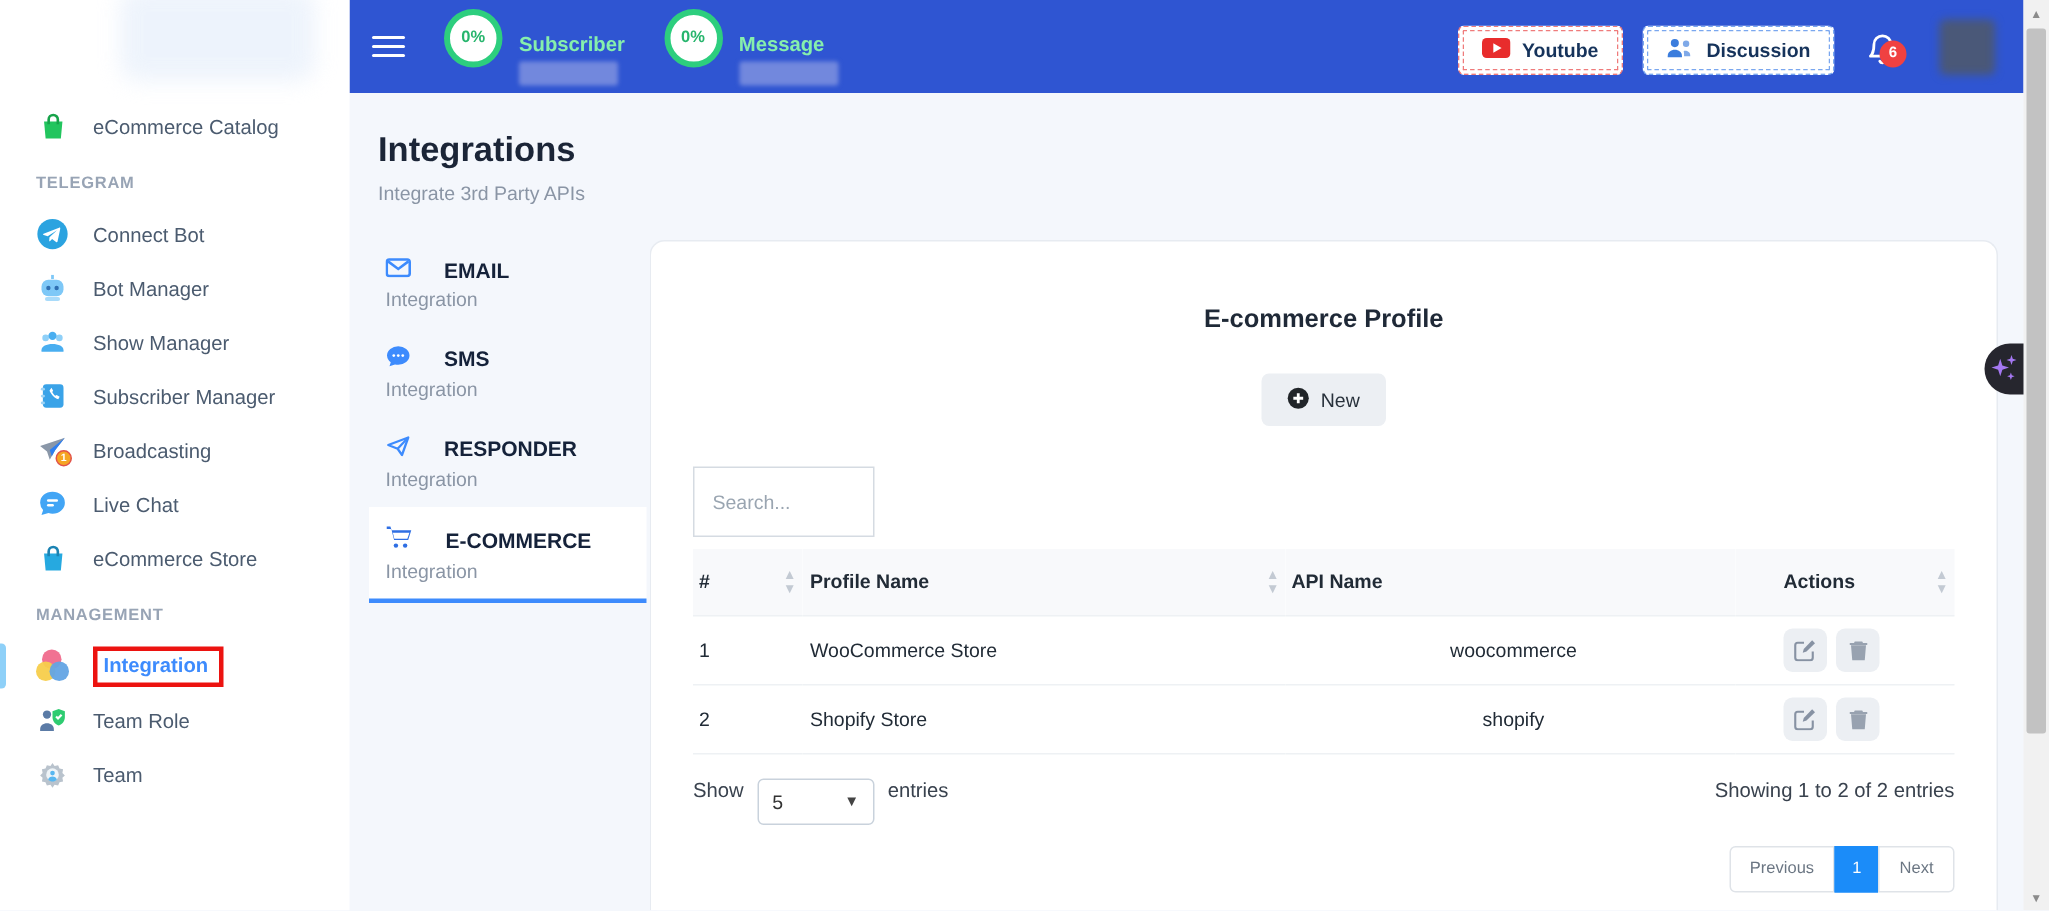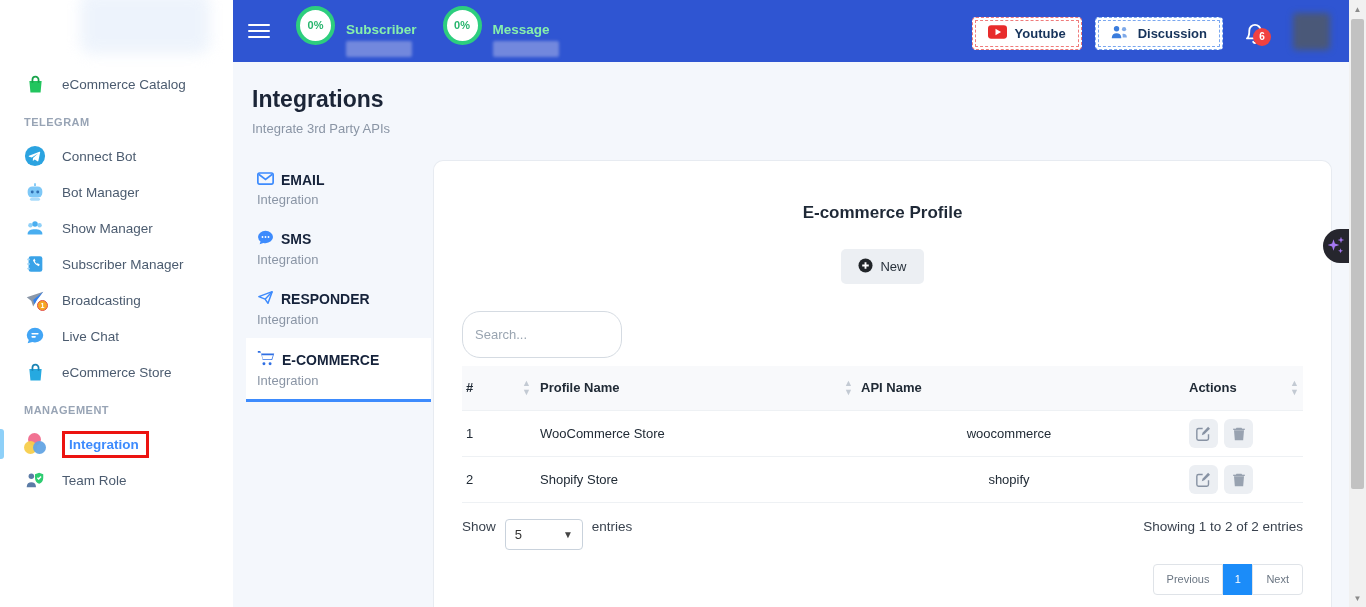--- a/index.html
+++ b/index.html
@@ -41,29 +41,29 @@
   .avatar { width:37px; height:37px; background:#4a5878; border-radius:4px; filter:blur(3px); cursor:pointer; }
 
   
   .main { position:absolute; left:233px; top:62px; width:1116px; height:545px; background:#f4f7fc; }
   .page-head { padding:24px 0 0 19px; }
   .page-title { font-size:23px; font-weight:600; color:#1b2537; }
   .page-sub { font-size:13px; color:#8a95a5; margin-top:8px; }
 
   .subnav { position:absolute; left:13px; top:98px; width:185px; }
   .subnav-item { padding:12px 0 11px 11px; cursor:pointer; }
-  .subnav-title { display:flex; align-items:center; gap:7px; font-size:14px; font-weight:bold; color:#15223a; }
+  .subnav-title { display:flex; align-items:center; gap:22px; font-size:14px; font-weight:bold; color:#15223a; }
   .subnav-sub { font-size:13px; color:#8a95a5; margin-top:4px; }
   .subnav-item.active { background:#fff; border-bottom:3px solid #3d8bfd; }
 
   .card { position:absolute; left:200px; top:98px; width:899px; height:447px; background:#fff; border:1px solid #e7ebf1; border-radius:10px 10px 0 0; border-bottom:none; padding:42px 28px 0 28px; }
   .card-head { display:flex; align-items:center; gap:26px;flex-direction:column; }
   .panel-title { font-size:17px; font-weight:bold; color:#1f2937; }
   .new-btn { display:flex; align-items:center; gap:7px; background:#eceff3; border:none; border-radius:5px; height:35px; padding:0 17px; font-size:13px; color:#28313b; cursor:pointer; font-family:inherit; }
-  .search-input { margin-top:27px; width:160px; height:47px; border:1px solid #d5dbe2; border-radius:18px; padding:0 12px; font-size:13px; color:#333; font-family:inherit; outline:none; }
+  .search-input { margin-top:27px; width:121px; height:47px; border:1px solid #d5dbe2; border-radius:0; padding:0 12px; font-size:13px; color:#333; font-family:inherit; outline:none; }
   .search-input::placeholder { color:#9aa5b1; }
 
   table { width:100%; border-collapse:collapse; margin-top:8px; }
   thead th { background:#f8f9fb; height:44px; font-size:13px; font-weight:bold; color:#212b36; text-align:left; padding-left:4px; cursor:pointer; position:relative; }
   thead th.center { }
   tbody td { height:46px; font-size:13px; color:#212b36; padding-left:4px; border-bottom:1px solid #eef1f4; }
   tbody tr:first-child td { border-top:1px solid #eef1f4; }
   td.center { text-align:center; }
   .sort-ic { position:absolute; right:4px; top:13px; color:#c3cad3; font-size:9px; line-height:9px; display:inline-flex; flex-direction:column; }
   .pn-pad { padding-left:5px; }
@@ -197,20 +197,31 @@
     <div class="side-item">
       <span class="side-icon">
         <svg width="22" height="22" viewBox="0 0 24 24">
             <circle cx="8" cy="8" r="3" fill="#5b7ba6"></circle>
             <path fill="#5b7ba6" d="M3 19c0-3 2.2-4.6 5-4.6s5 1.6 5 4.6v1H3v-1z"></path>
             <path fill="#2ecc71" d="M16.5 4l4.5 1.6v4.2c0 3.2-2 5.4-4.5 6.2-2.5-.8-4.5-3-4.5-6.2V5.6L16.5 4z"></path>
             <path fill="none" stroke="#fff" stroke-width="1.6" d="M14.6 9.5l1.4 1.4 2.6-2.8"></path>
           </svg>
       </span>
       <span class="lbl">Team Role</span>
+    </div>
+    <div class="side-item">
+      <span class="side-icon">
+        <svg width="22" height="22" viewBox="0 0 24 24">
+            <path fill="#b9c3cd" d="M12 4l1.5 2.2 2.6-.6 1 2.4 2.6.6-.5 2.6L21 13l-1.8 1.8.5 2.6-2.6.6-1 2.4-2.6-.6L12 22l-1.5-2.2-2.6.6-1-2.4-2.6-.6.5-2.6L3 13l1.8-1.8-.5-2.6 2.6-.6 1-2.4 2.6.6z"></path>
+            <circle cx="12" cy="12.5" r="4.6" fill="#eef4f8"></circle>
+            <circle cx="12" cy="11.3" r="1.7" fill="#58b7f0"></circle>
+            <path fill="#58b7f0" d="M8.8 16.2c.4-1.6 1.7-2.4 3.2-2.4s2.8.8 3.2 2.4c-.9.8-2 1.3-3.2 1.3s-2.3-.5-3.2-1.3z"></path>
+          </svg>
+      </span>
+      <span class="lbl">Team</span>
     </div>
   </div>
 </aside>
 
 <header class="topbar">
   <div class="hamburger">
       <span></span>
       <span></span>
       <span></span>
     </div>

